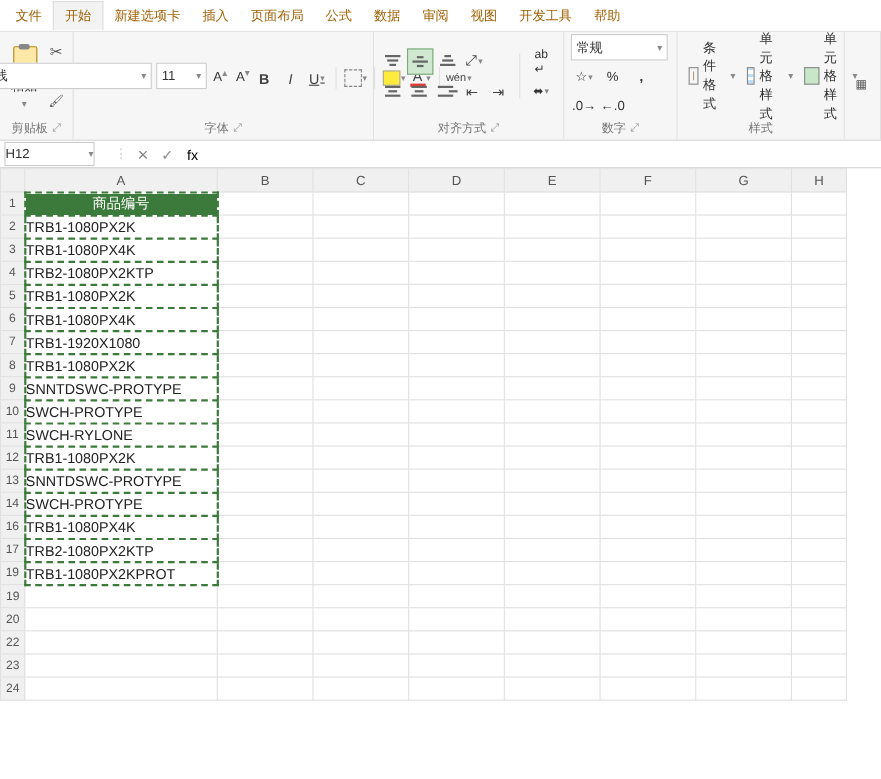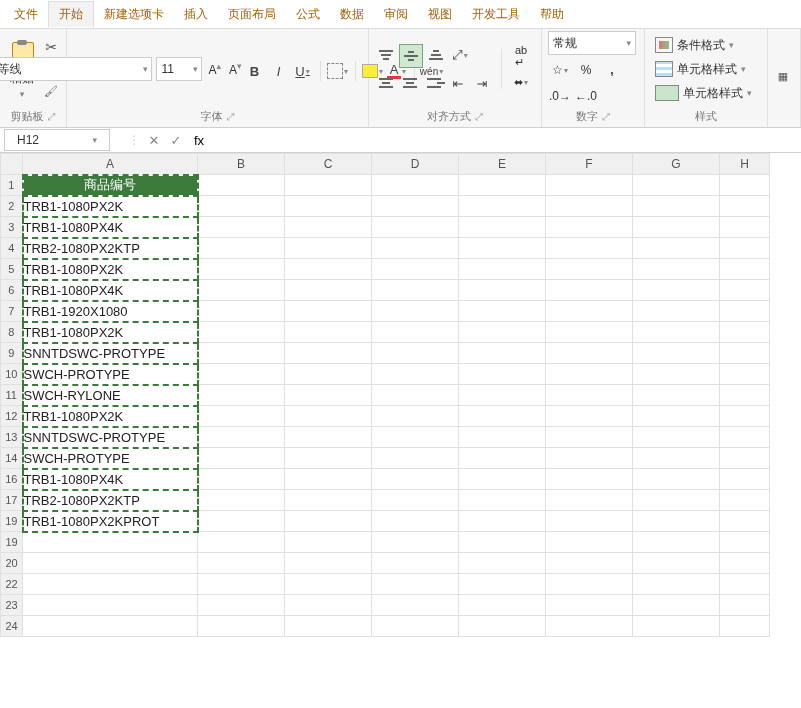--- a/index.html
+++ b/index.html
@@ -31,28 +31,28 @@
 .fontcolor-icon{display:flex;flex-direction:column;align-items:center;line-height:1}
 .fontcolor-icon .bar{width:14px;height:3px;background:#e53935}
 .align-grid{display:flex;flex-direction:column;gap:4px}
 .align-row{display:flex;gap:2px}
 .align-btn{width:22px;height:22px;display:flex;flex-direction:column;justify-content:center;align-items:center;gap:2px;cursor:pointer}
 .align-btn .l{width:14px;height:2px;background:#666}
 .align-btn.sel{background:#d0e7d0;border:1px solid #7aa77a}
 .wrap-btn{width:22px;height:22px;display:flex;align-items:center;justify-content:center;font-size:11px;cursor:pointer}
 .num-row{display:flex;gap:2px;align-items:center}
 .num-btn{width:24px;height:22px;display:flex;align-items:center;justify-content:center;font-size:12px;cursor:pointer}
-.styles-col{display:flex;flex-direction:column;gap:2px}
+.styles-col{display:flex;flex-direction:row;gap:2px}
 .styles-row{display:flex;align-items:center;gap:4px;cursor:pointer;height:22px;padding:0 4px;font-size:12px}
 .style-icon{width:16px;height:14px;border:1px solid #888;position:relative}
 .style-icon.cf::after{content:"";position:absolute;inset:3px;background:linear-gradient(90deg,#e57373,#81c784)}
 .style-icon.tbl{background:repeating-linear-gradient(0deg,#bbdefb 0,#bbdefb 3px,#fff 3px,#fff 6px)}
 .style-icon.cell{background:#c8e6c9}
 .namebox-row{display:flex;align-items:center;height:24px;border-bottom:1px solid #d0d0d0;background:#fff}
-.namebox{width:80px;height:20px;border:1px solid #ccc;margin-left:4px;padding:0 12px;display:flex;align-items:center;justify-content:space-between;font-size:12px;cursor:text}
+.namebox{width:80px;height:20px;border:1px solid #ccc;margin-left:4px;padding:0 0;display:flex;align-items:center;justify-content:space-between;font-size:12px;cursor:text}
 .fx-btns{display:flex;gap:6px;margin-left:18px;align-items:center;color:#888}
 .fx-btn{width:16px;height:16px;display:flex;align-items:center;justify-content:center;cursor:pointer;font-size:13px}
 .fx-label{font-size:13px;color:#000000;margin-left:4px}
 .formula-input{flex:1;height:20px;border:none;outline:none;padding:0 4px;font-size:12px}
 .sheet{position:relative}
 .grid{border-collapse:collapse;table-layout:fixed}
 .grid th,.grid td{border:1px solid #e0e0e0;font-weight:normal;padding:0;height:21px;box-sizing:border-box}
 .corner{width:22px;background:#f0f0f0;border-right:1px solid #ccc;border-bottom:1px solid #ccc}
 .colhdr{background:#f0f0f0;color:#555;font-size:12px;text-align:center;border-bottom:1px solid #ccc}
 .rowhdr{width:22px;background:#f0f0f0;color:#555;font-size:11px;text-align:center;border-right:1px solid #ccc}

